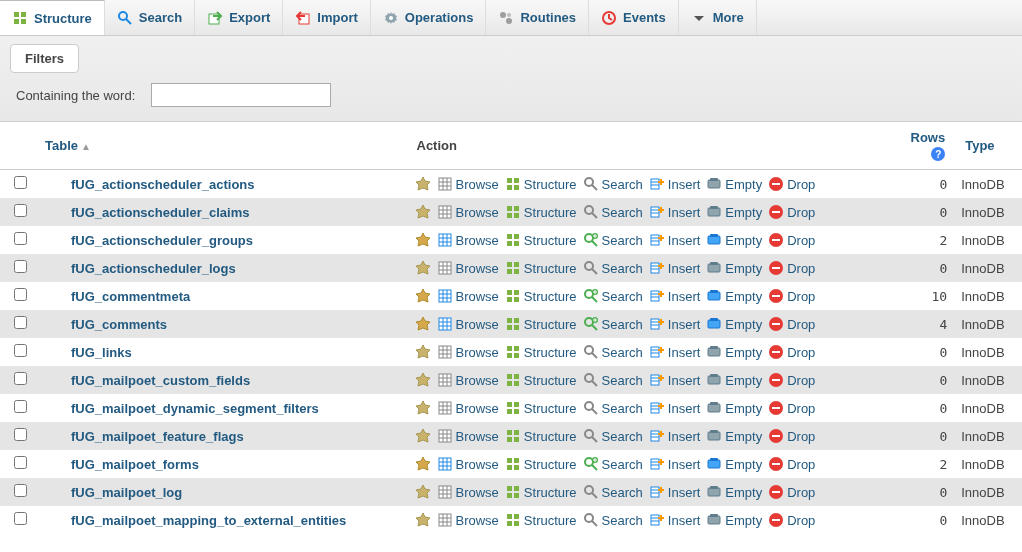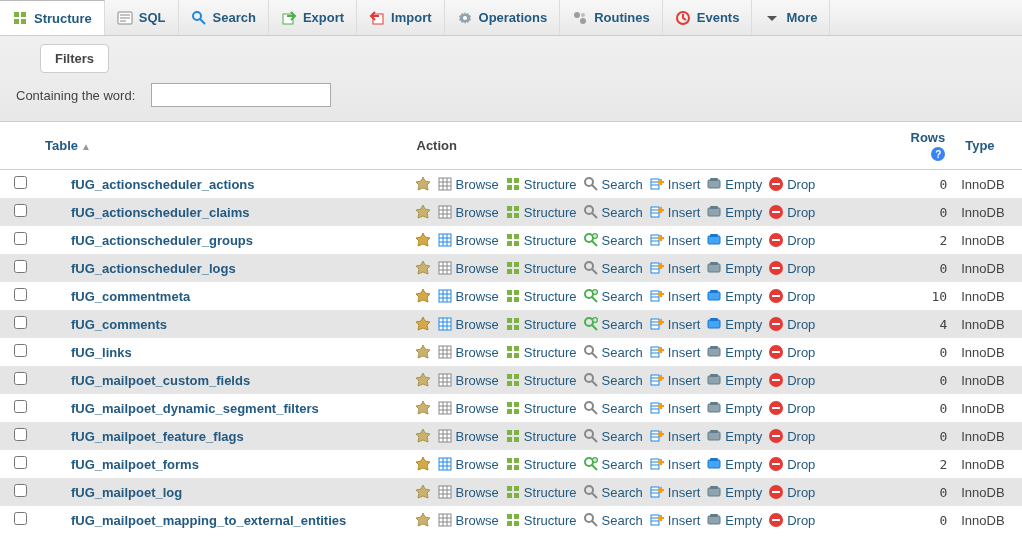--- a/index.html
+++ b/index.html
@@ -42,21 +42,20 @@
   }
   .filter-tab {
     display: inline-block;
     background: #fff;
     border: 1px solid #ccc;
     border-radius: 4px;
     padding: 6px 14px;
     font-weight: bold;
     color: #444;
     margin-bottom: 10px;
-    margin-left: 30px;
   }
   .filter-row { display: flex; align-items: center; gap: 16px; padding-left: 6px; }
   .filter-input {
     width: 180px;
     height: 24px;
     border: 1px solid #aaa;
     background: #fff;
     padding: 2px 6px;
   }
   
@@ -110,28 +109,20 @@
 <body>
 
 <div class="tabs" id="tabs">
     <div class="tab active">
       <span class="icon">
         <svg viewBox="0 0 16 16">
           <use href="#i-structure"></use>
         </svg>
       </span>
       <span class="tab-label">Structure</span>
-    </div>
-    <div class="tab">
-      <span class="icon">
-        <svg viewBox="0 0 16 16">
-          <use href="#i-sql"></use>
-        </svg>
-      </span>
-      <span class="tab-label">SQL</span>
     </div>
     <div class="tab">
       <span class="icon">
         <svg viewBox="0 0 16 16">
           <use href="#i-search"></use>
         </svg>
       </span>
       <span class="tab-label">Search</span>
     </div>
     <div class="tab">

